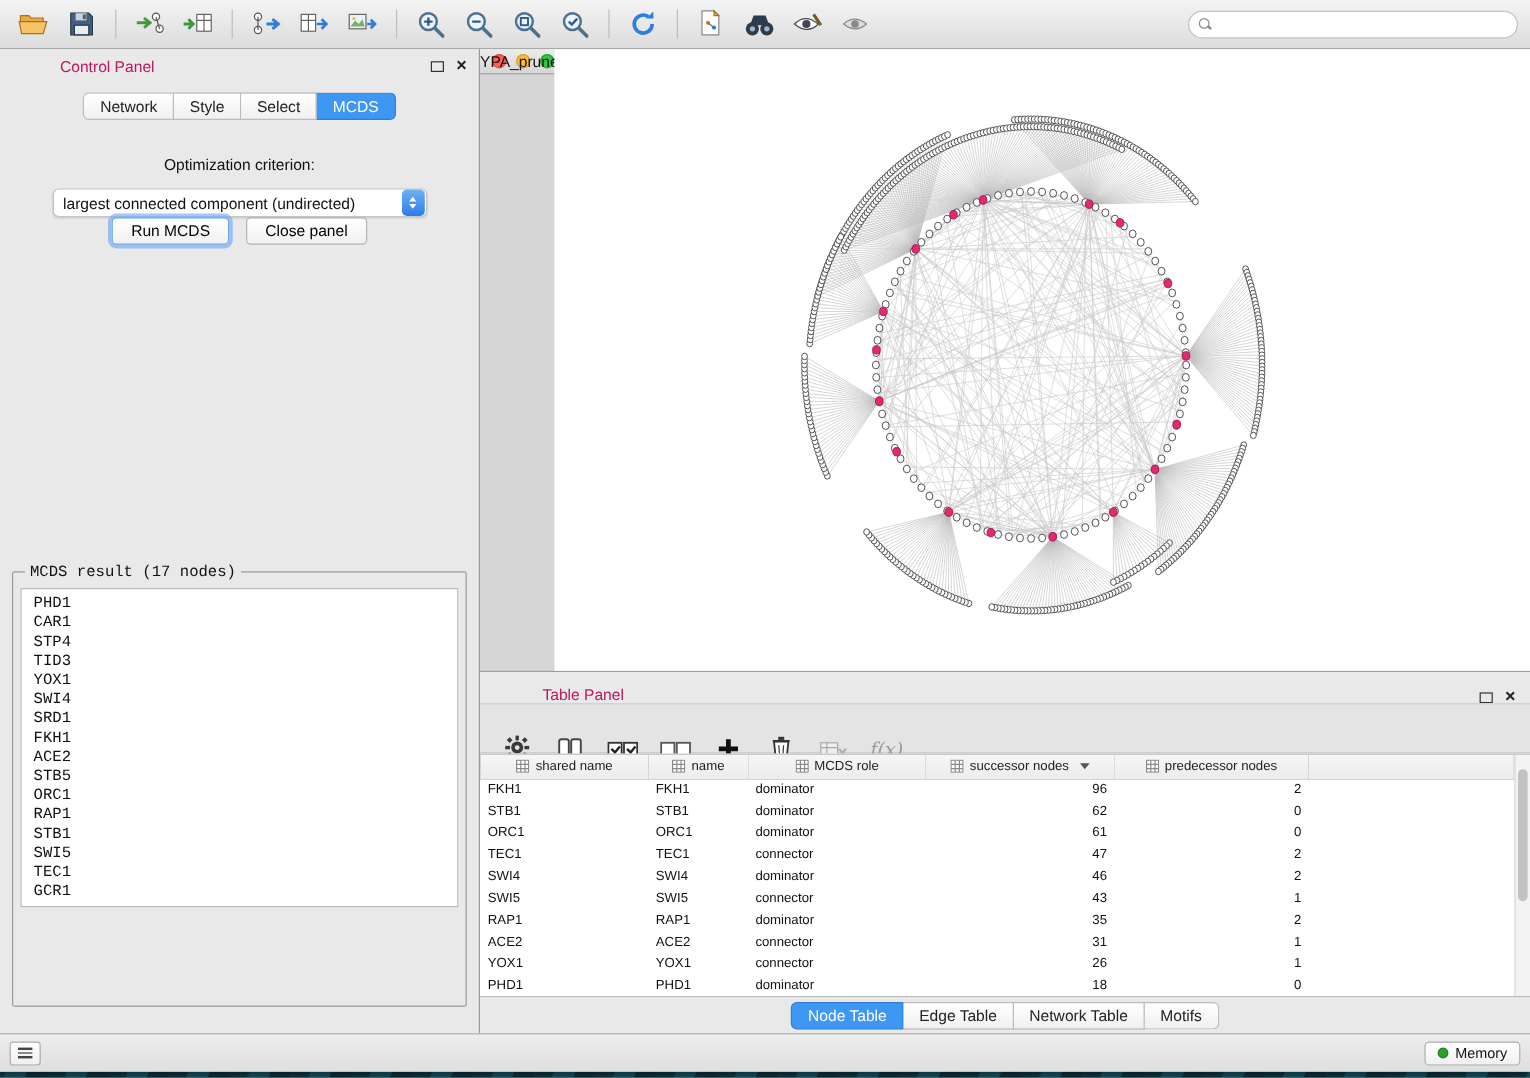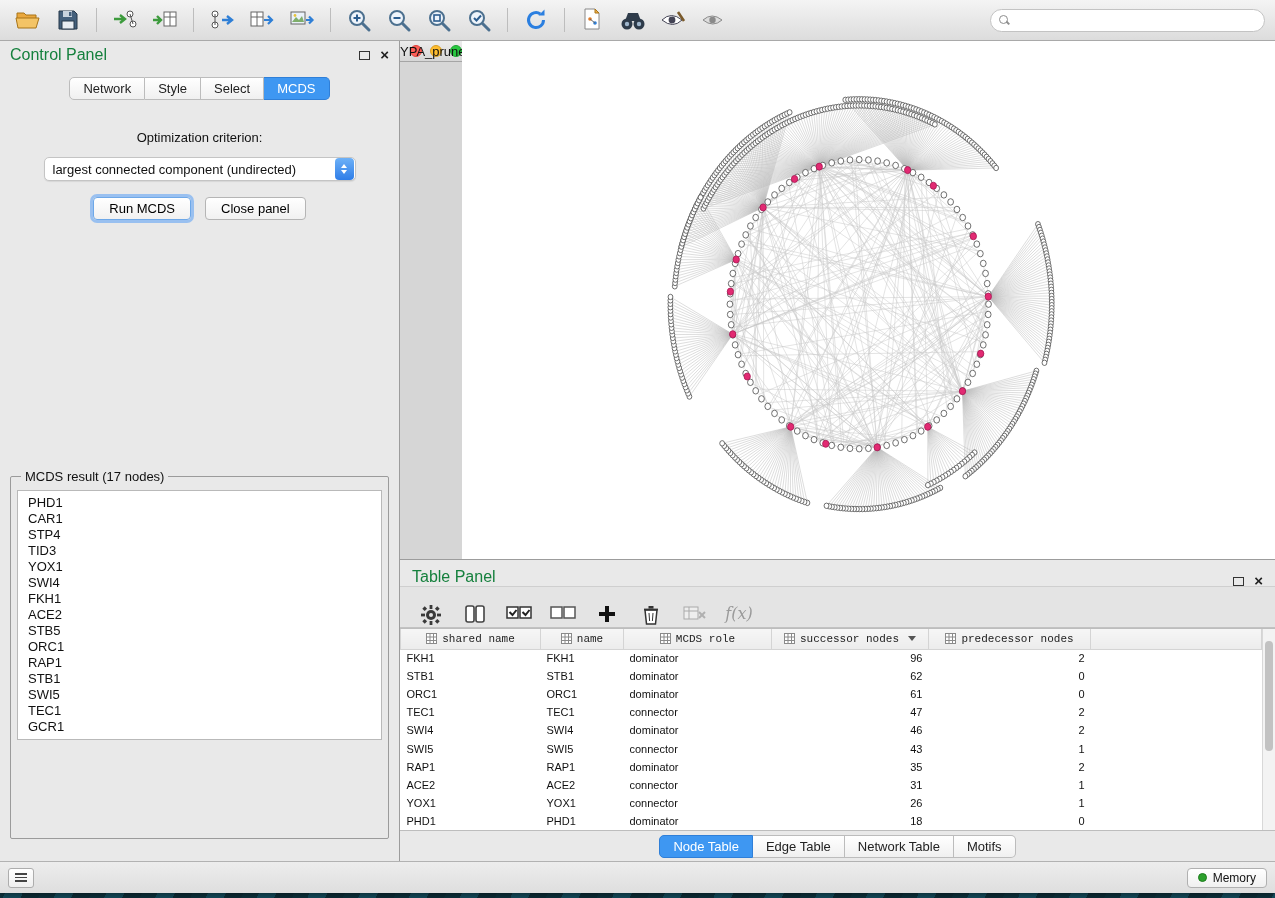--- a/index.html
+++ b/index.html
@@ -24,49 +24,49 @@
   .mag::before { content:""; position:absolute; left:0; top:0; width:7px; height:7px; border:1.5px solid #8e8e8e; border-radius:50%; }
   .mag::after { content:""; position:absolute; left:7px; top:7px; width:4px; height:1.5px; background:#8e8e8e; transform:rotate(45deg); }
 
   
   .main { flex:1 1 auto; display:flex; min-height:0; }
 
   
   .control-panel { width:400px; flex:0 0 400px; background:#e9e9e9; border-right:1px solid #9c9c9c;
     display:flex; flex-direction:column; padding:0 0 0 0; }
   .panel-header { height:28px; display:flex; align-items:center; padding:0 10px; }
-  .panel-title { font-size:16px; color:#15803d; }
+  .panel-title { font-size:13px; color:#be185d;margin-left:40px; }
   .panel-header .win-ctrls { margin-left:auto; display:flex; align-items:center; gap:10px; }
   .float-btn { width:11px; height:9px; border:1.5px solid #333; display:inline-block; }
   .close-x { font-size:15px; font-weight:bold; color:#222; line-height:10px; }
 
   .seg-row { display:flex; justify-content:center; padding:8px 0 2px 0; }
   .seg-btn { font-family:"Liberation Sans",sans-serif; font-size:13px; padding:3px 13px; border:1px solid #bcbcbc; border-left-width:0;
     background:linear-gradient(#ffffff,#f0f0f0); color:#222; cursor:default; }
   .seg-btn:first-child { border-left-width:1px; border-radius:5px 0 0 5px; }
   .seg-btn:last-child { border-radius:0 5px 5px 0; }
   .seg-btn.active { background:#3e97f2; border-color:#2f7fd8; color:#fff; }
 
   .opt-label { text-align:center; margin-top:28px; font-size:13px; }
   .combo { margin:12px auto 0 auto; width:312px; height:24px; background:#fff; border:1px solid #c4c4c4; border-radius:5px;
     display:flex; align-items:center; box-shadow:0 1px 1px rgba(0,0,0,.08); }
   .combo-text { flex:1; padding:0 8px; font-size:13px; white-space:nowrap; overflow:hidden; }
   .combo-step { width:19px; height:22px; border-radius:4px; background:linear-gradient(#6eb1f7,#2e7de8); margin-right:1px;
     display:flex; flex-direction:column; align-items:center; justify-content:center; gap:2px; }
   .arr-up { width:0; height:0; border-left:3.5px solid transparent; border-right:3.5px solid transparent; border-bottom:4px solid #fff; }
   .arr-dn { width:0; height:0; border-left:3.5px solid transparent; border-right:3.5px solid transparent; border-top:4px solid #fff; }
 
-  .btn-row { display:flex; justify-content:center; gap:14px; margin-top:16px; }
+  .btn-row { display:flex; justify-content:center; gap:14px; }
   .push-btn { font-family:"Liberation Sans",sans-serif; font-size:13px; padding:3px 15px; border:1px solid #b5b5b5; border-radius:4px;
     background:linear-gradient(#ffffff,#f1f1f1); cursor:default; }
   .push-btn.focused { box-shadow:0 0 0 3px rgba(110,170,245,.65); border-color:#6ea8e8; }
 
   .cp-spacer { flex:1 1 auto; }
   .result-fieldset { margin:0 10px 22px 10px; height:370px; border:1px solid #9b9b9b; border-radius:2px;
-    padding:6px 6px 8px 6px; display:flex; }
+    padding:6px 6px 8px 6px; display:flex;font-family:Liberation Mono, monospace; }
   .result-fieldset legend { font-size:13px; padding:0 4px; margin-left:4px; color:#111; }
   .result-list { flex:1; background:#fff; border:1px solid #b9b9b9; overflow:hidden; padding:4px 0; }
   .result-item { font-size:13px; padding:0 10px; height:16px; line-height:16px; }
 
   
   .right-col { flex:1 1 auto; display:flex; flex-direction:column; min-width:0; background:#d6d6d6; }
 
   .net-window { height:519px; flex:0 0 519px; display:flex; flex-direction:row; border-bottom:1px solid #9c9c9c; }
   .net-titlebar { height:21px; flex:0 0 21px; background:linear-gradient(#ececec,#d6d6d6); border-bottom:1px solid #a5a5a5;
     position:relative; display:flex; align-items:center; }
@@ -77,28 +77,28 @@
   .light.green { background:#28c840; border:1px solid #1ea433; }
   .net-title { position:absolute; left:0; right:0; text-align:center; font-size:13px; color:#111; }
   .net-canvas-wrap { flex:1; background:#fff; position:relative; }
   .net-canvas-wrap svg { position:absolute; inset:0; width:100%; height:100%; }
 
   
   .table-panel { flex:1 1 auto; display:flex; flex-direction:column; background:#e9e9e9; min-height:0; }
   .tp-header { height:26px; flex:0 0 26px; display:flex; align-items:flex-end; padding:0 12px; }
   .tp-toolbar { height:42px; flex:0 0 42px; display:flex; align-items:center; gap:14px; padding:0 16px;
     background:#e4e4e4; border-top:1px solid #cfcfcf; border-bottom:1px solid #c2c2c2; }
-  .tp-tool { width:30px; height:30px; display:flex; align-items:flex-start; justify-content:center;margin-top:24px; }
+  .tp-tool { width:30px; height:30px; display:flex; align-items:flex-end; justify-content:center;margin-top:24px; }
   .fx-label { font-family:"DejaVu Serif", serif; font-style:italic; font-size:16px; color:#9a9a9a; }
 
   .table-area { flex:1 1 auto; background:#fff; border:1px solid #bdbdbd; border-left:none; border-right:none;
     position:relative; overflow:hidden; display:flex; }
   table.data { border-collapse:collapse; table-layout:fixed; width:100%; }
   table.data th { height:20px; background:linear-gradient(#f6f6f6,#ececec); border:1px solid #d4d4d4; border-top:none;
-    font-weight:normal; font-size:11px; color:#222; text-align:center; position:relative;font-family:Liberation Mono, monospace; }
+    font-weight:normal; font-size:11px; color:#222; text-align:center; position:relative; }
   table.data th .hdr-inner { display:flex; align-items:center; justify-content:center; gap:5px; }
   table.data td { height:16px; font-size:11px; padding:0 6px; white-space:nowrap; overflow:hidden; }
   td.num { text-align:right; padding-right:18px; }
   .sort-arrow { width:0; height:0; border-left:4px solid transparent; border-right:4px solid transparent; border-top:5px solid #555; margin-left:4px; }
   .vscroll { width:13px; flex:0 0 13px; background:#f3f3f3; border-left:1px solid #d8d8d8; position:relative; }
   .vscroll .thumb { position:absolute; left:2px; right:2px; top:12px; height:110px; background:#c2c2c2; border-radius:5px; }
 
   .tp-tabs { height:30px; flex:0 0 30px; display:flex; align-items:center; justify-content:center; background:#e9e9e9; }
 
   
@@ -287,20 +287,21 @@
 
       <fieldset class="result-fieldset">
         <legend>MCDS result (17 nodes)</legend>
         <div class="result-list">
               <div class="result-item">PHD1</div>
               <div class="result-item">CAR1</div>
               <div class="result-item">STP4</div>
               <div class="result-item">TID3</div>
               <div class="result-item">YOX1</div>
               <div class="result-item">SWI4</div>
+              <div class="result-item">SRD1</div>
               <div class="result-item">FKH1</div>
               <div class="result-item">ACE2</div>
               <div class="result-item">STB5</div>
               <div class="result-item">ORC1</div>
               <div class="result-item">RAP1</div>
               <div class="result-item">STB1</div>
               <div class="result-item">SWI5</div>
               <div class="result-item">TEC1</div>
               <div class="result-item">GCR1</div>
             </div>

